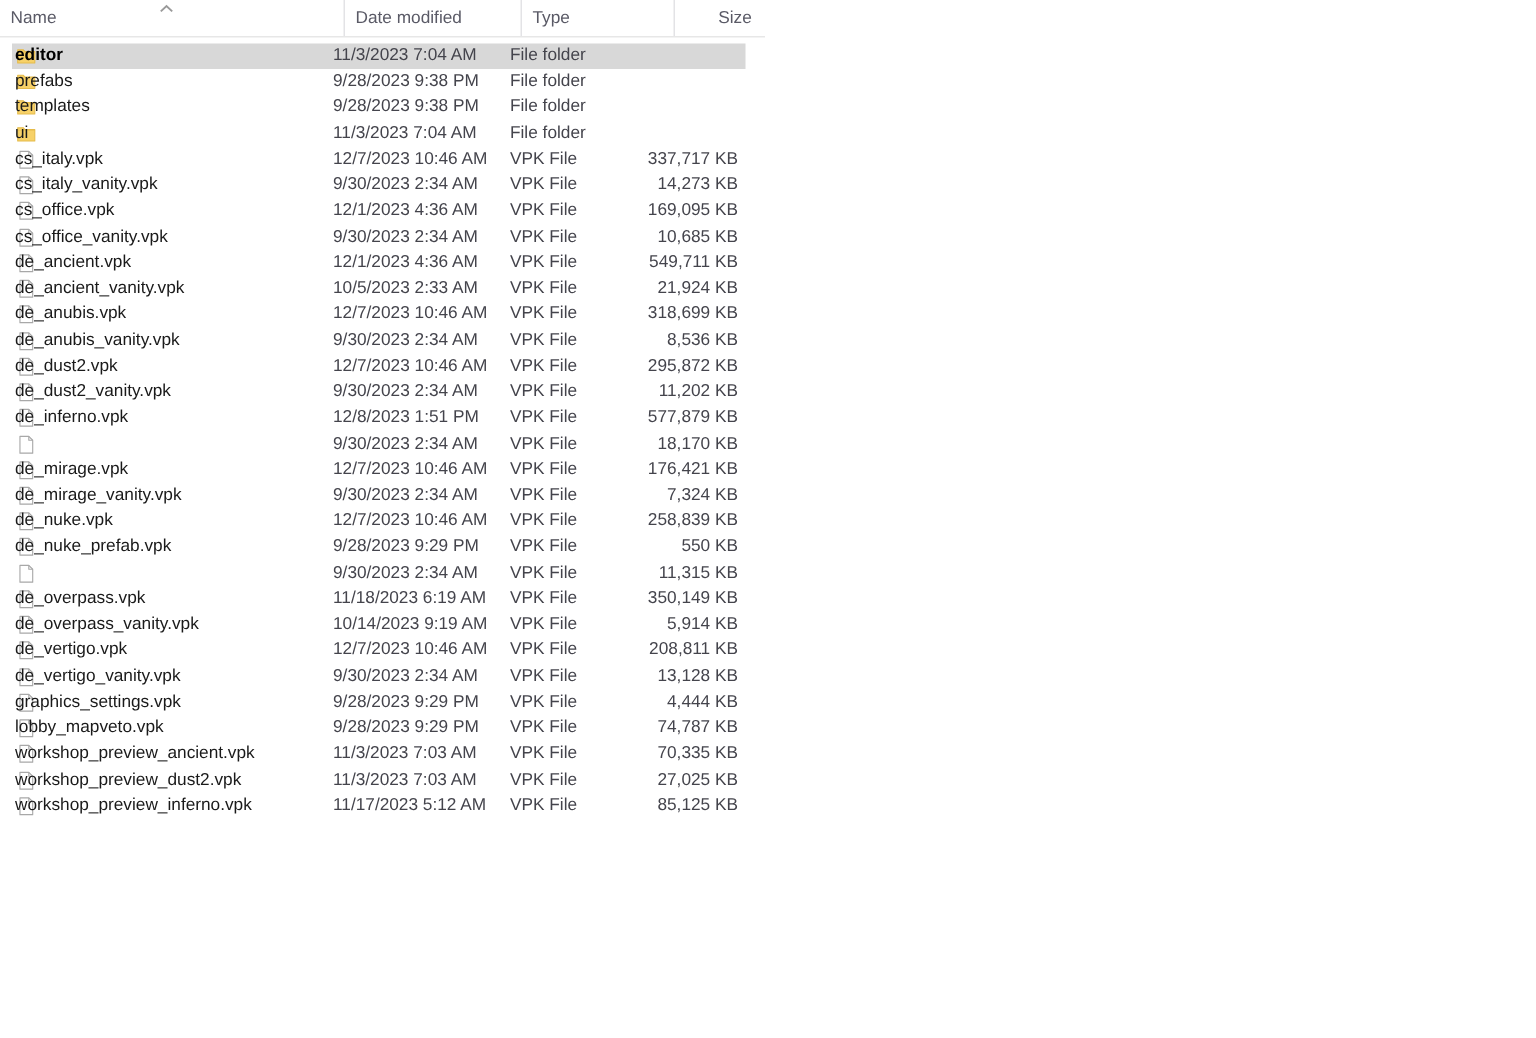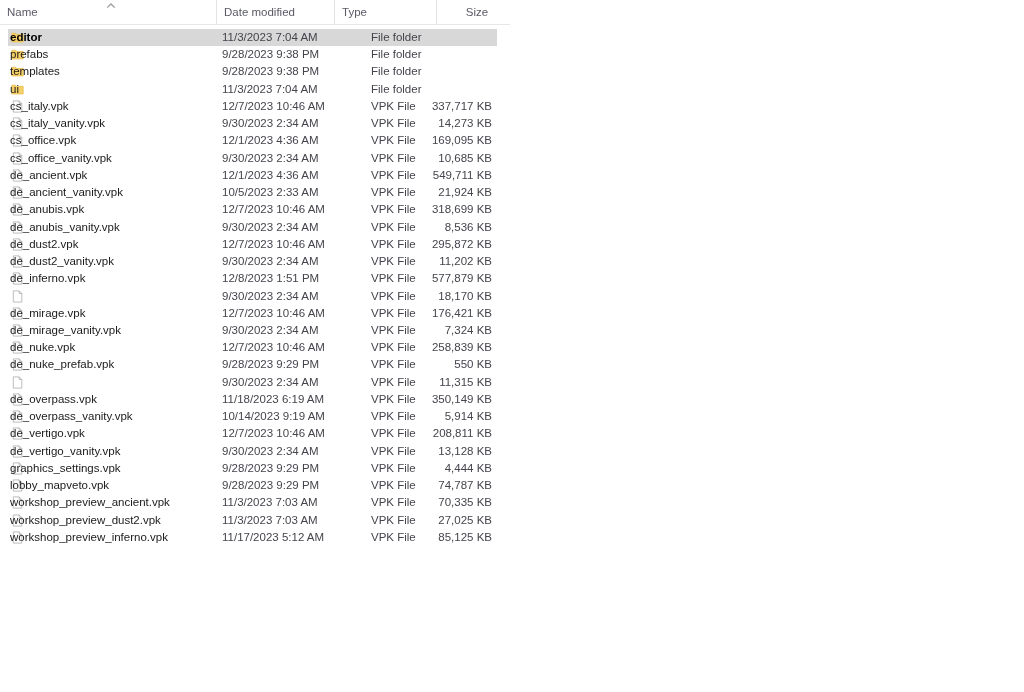--- a/index.html
+++ b/index.html
@@ -40,20 +40,21 @@
     height: 24px;
     line-height: 24px;
     font-size: 11.5px;
     color: #5a5a66;
     white-space: nowrap;
     box-sizing: border-box;
     padding-left: 7px;
   }
   .col-cell.divider {
     border-left: 1px solid #e3e3e6;
+    margin-left: 13px;
   }
   .col-name     { left: 0px;   width: 216px; }
   .col-date     { left: 216px; width: 118px; }
   .col-type     { left: 334px; width: 102px; }
   .col-size     { left: 436px; width: 74px; text-align: center;  }
 
   .sort-indicator {
     position: absolute;
     left: 105px;
     top: 2px;
@@ -109,21 +110,20 @@
   }
   .cell-date {
     left: 222px;
     width: 112px;
     color: #44444c;
   }
   .cell-type {
     left: 340px;
     width: 96px;
     color: #44444c;
-    margin-left: 31px;
   }
   .cell-size {
     left: 430px;
     width: 62px;
     color: #44444c;
     text-align: right;
   }
 
   
   .icon {

